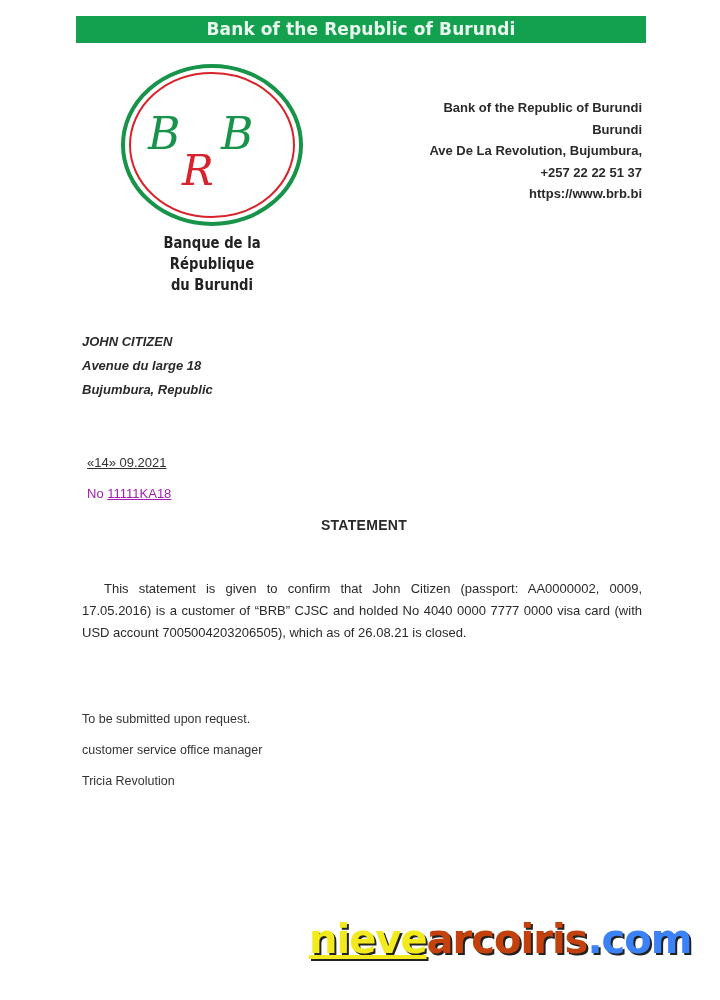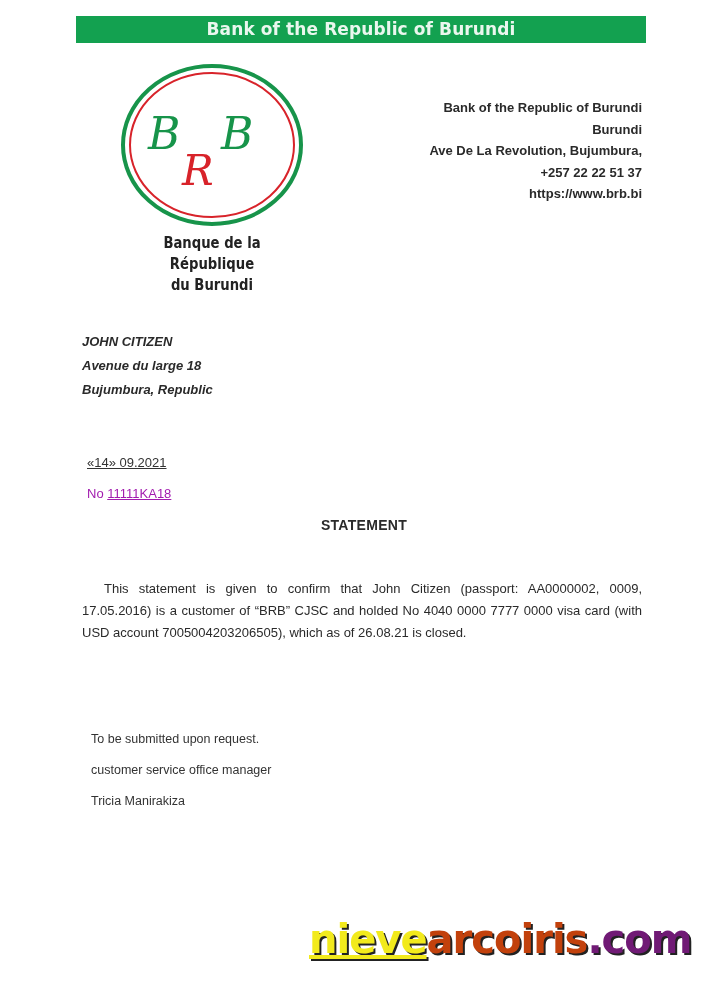--- a/index.html
+++ b/index.html
@@ -44,32 +44,32 @@
       position: absolute; left: 0; width: 720px; top: 517px; text-align: center;
       font-size: 14px; font-weight: bold; color: #2a2a2a; letter-spacing: 0.3px;
       padding-left: 4px;
     }
     .body-text {
       position: absolute; left: 82px; top: 578px; width: 560px;
       font-size: 13px; line-height: 22px; color: #2a2a2a; text-align: justify;
       text-indent: 22px;
     }
     .closing {
-      position: absolute; left: 91px; top: 704px;
-      font-size: 12.5px; line-height: 31px; color: #333; margin-top: 20px;
+      position: absolute; left: 82px; top: 704px;
+      font-size: 12.5px; line-height: 31px; color: #333;
     }
     .watermark {
       position: absolute; left: 309px; top: 915px; height: 48px;
       font-family: "DejaVu Sans", sans-serif; font-weight: bold; font-size: 40px;
       letter-spacing: -1px; line-height: 48px; white-space: nowrap;
       text-shadow: 2px 2px 0 #222;
     }
     .wm-1 { color: #f2ea1c; text-decoration: underline; }
     .wm-2 { color: #c2410c; }
-    .wm-3 { color: #701a75; }
+    .wm-3 { color: #3b82f6; }
   </style>
 </head>
 <body>
 
 <div class="banner">Bank of the Republic of Burundi</div>
 
 <div class="logo">
   <svg width="188" height="165" viewBox="0 0 188 165">
     <ellipse cx="94" cy="82" rx="89" ry="79" fill="none" stroke="#17944a" stroke-width="4"></ellipse>
     <ellipse cx="94" cy="82" rx="82" ry="72" fill="none" stroke="#d8232a" stroke-width="2"></ellipse>
@@ -104,18 +104,18 @@
   <span class="num">11111KA18</span>
 </div>
 
 <div class="doc-title">STATEMENT</div>
 
 <div class="body-text">This statement is given to confirm that John Citizen (passport: AA0000002, 0009, 17.05.2016) is a customer of “BRB” CJSC and holded No 4040 0000 7777 0000 visa card (with USD account 7005004203206505), which as of 26.08.21 is closed.</div>
 
 <div class="closing">
   <div>To be submitted upon request.</div>
   <div>customer service office manager</div>
-  <div>Tricia Manirakiza</div>
+  <div>Tricia Revolution</div>
 </div>
 
 <div class="watermark">
   <span class="wm-1">nieve</span><span class="wm-2">arcoiris</span><span class="wm-3">.com</span>
 </div>
 
 </body></html>

